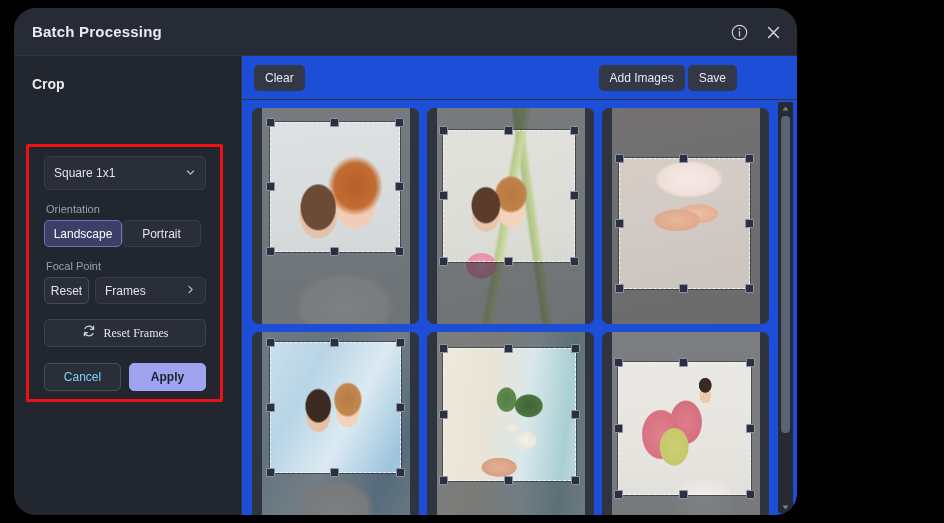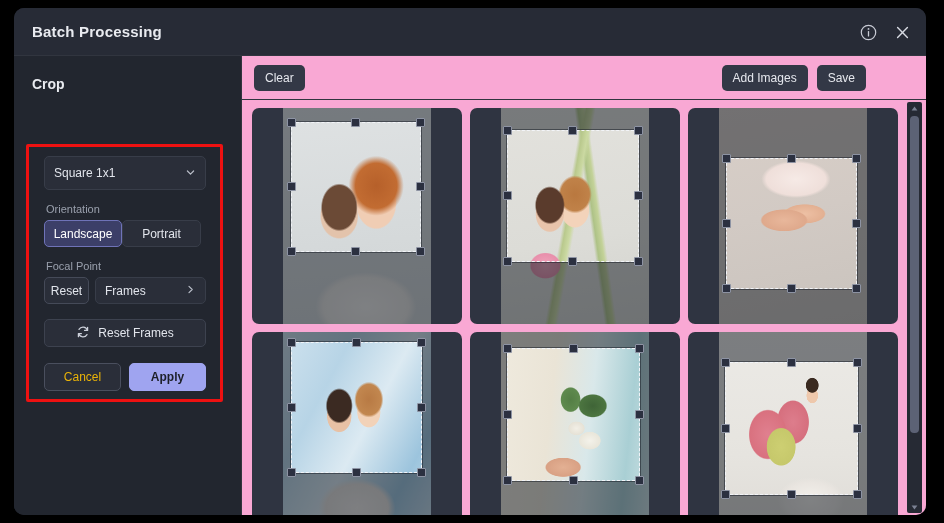--- a/index.html
+++ b/index.html
@@ -17,24 +17,24 @@
     width: 944px;
     height: 523px;
     background: #000000;
   }
 
   
   .window {
     position: absolute;
     left: 14px;
     top: 8px;
-    width: 912px;
+    width: 783px;
     height: 507px;
     background: #272b36;
-    border-radius: 10px;
+    border-radius: 22px;
     overflow: hidden;
     display: flex;
     flex-direction: column;
   }
 
   
   .titlebar {
     position: relative;
     height: 48px;
     flex: 0 0 48px;
@@ -193,34 +193,35 @@
     border-radius: 5px;
     background: #2a2e39;
     border: 1px solid #3d424f;
     color: #e2e5ec;
     font-size: 12px;
     display: flex;
     align-items: center;
     justify-content: center;
     gap: 8px;
     cursor: pointer;
+    font-family: Liberation Serif, serif;
   }
 
   .footer-row {
     margin-top: 16px;
     display: flex;
     gap: 8px;
   }
   .btn-cancel {
     width: 77px;
     height: 28px;
     border-radius: 5px;
     background: #2a2e39;
     border: 1px solid #4a4f5e;
-    color: #eab308;
+    color: #7dd3fc;
     font-size: 12px;
     display: flex;
     align-items: center;
     justify-content: center;
     cursor: pointer;
   }
   .btn-apply {
     width: 77px;
     height: 28px;
     border-radius: 5px;
@@ -231,21 +232,21 @@
     font-weight: bold;
     display: flex;
     align-items: center;
     justify-content: center;
     cursor: pointer;
   }
 
   
   .main {
     flex: 1 1 auto;
-    background: #f9a8d4;
+    background: #1d4ed8;
     display: flex;
     flex-direction: column;
     min-width: 0;
     position: relative;
   }
 
   .toolbar {
     height: 44px;
     flex: 0 0 44px;
     display: flex;
@@ -261,21 +262,21 @@
     font-size: 12px;
     display: flex;
     align-items: center;
     justify-content: center;
     padding: 0 11px;
     cursor: pointer;
     border: none;
     font-family: inherit;
   }
   .tb-spacer { flex: 1 1 auto; }
-  .tb-right { display: flex; gap: 9px; margin-right: 36px; }
+  .tb-right { display: flex; gap: 3px; margin-right: 36px; }
 
   
   .grid-wrap {
     flex: 1 1 auto;
     position: relative;
     min-height: 0;
     overflow: hidden;
   }
   .grid {
     position: absolute;

